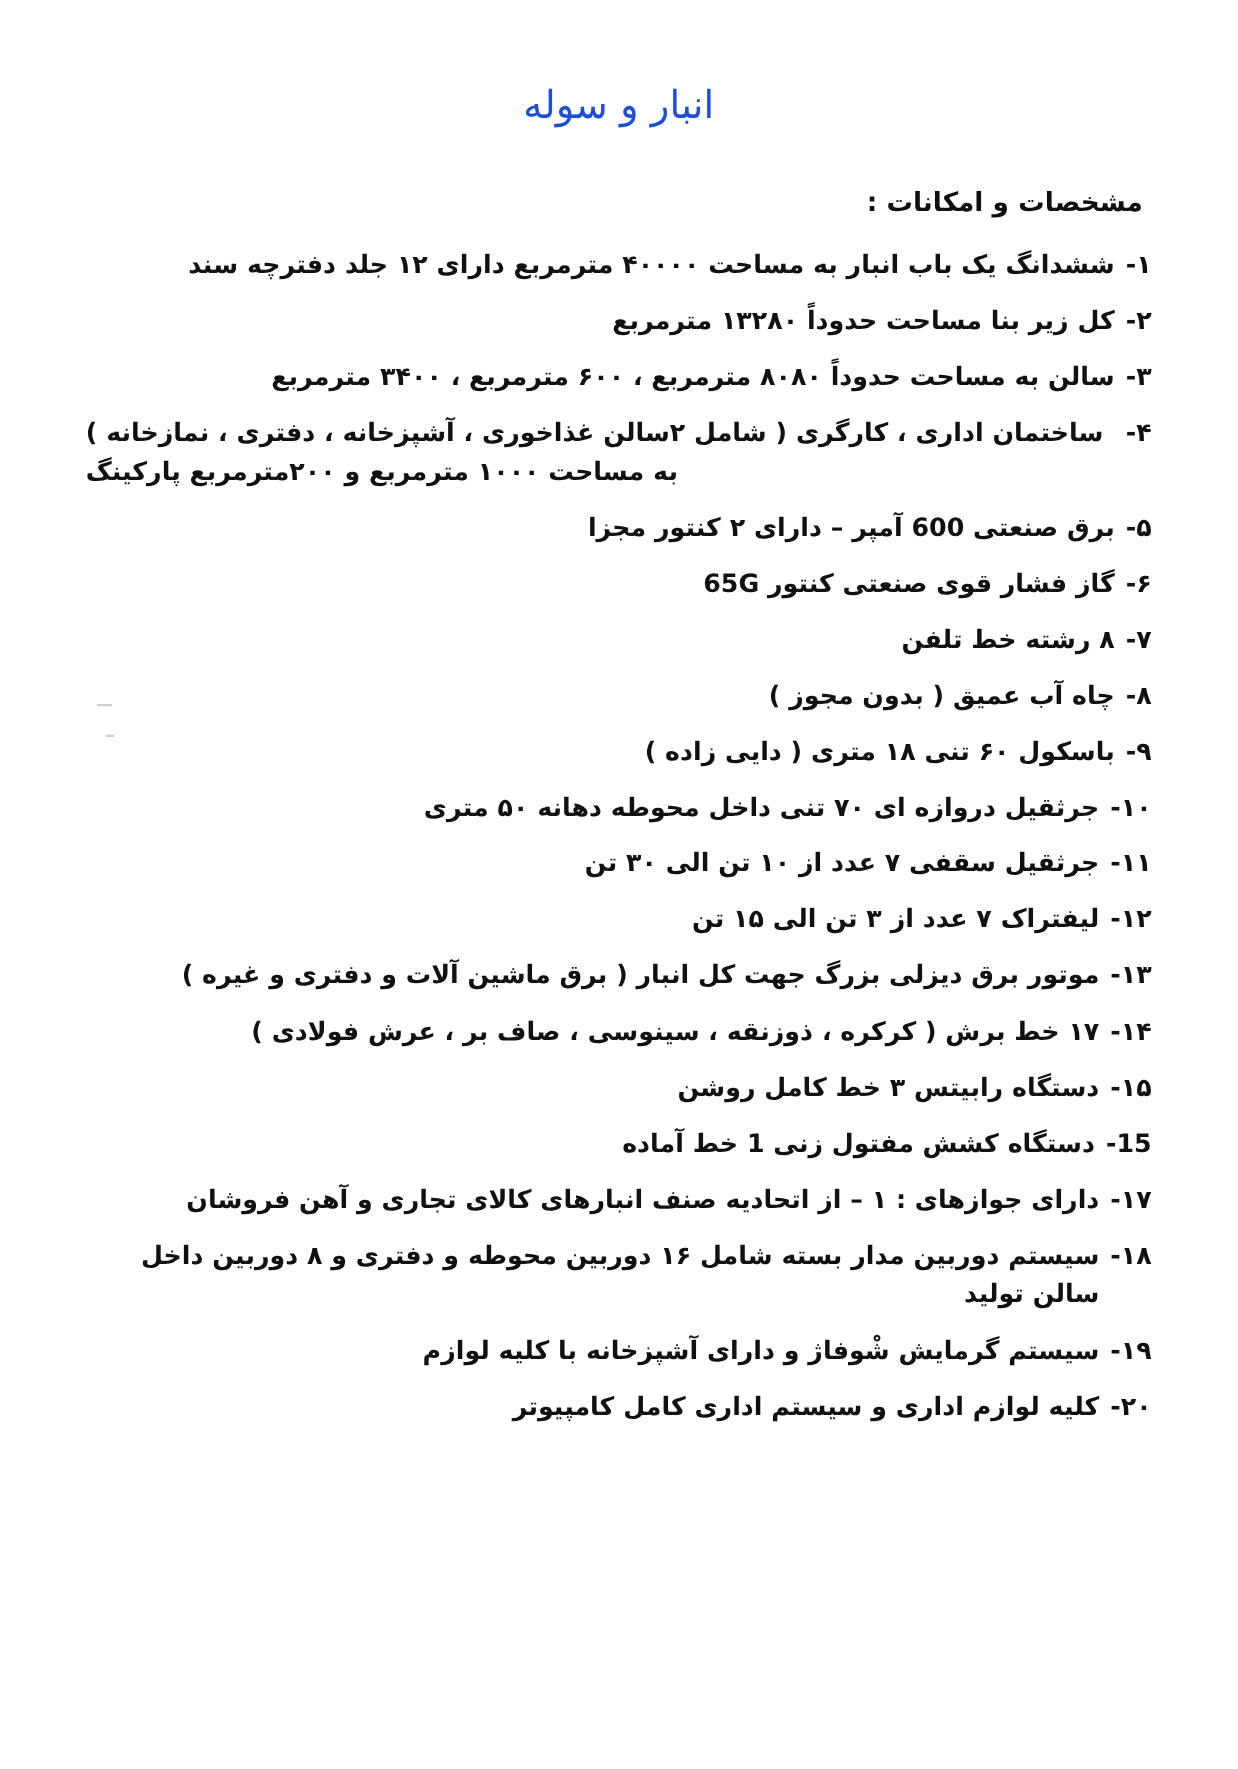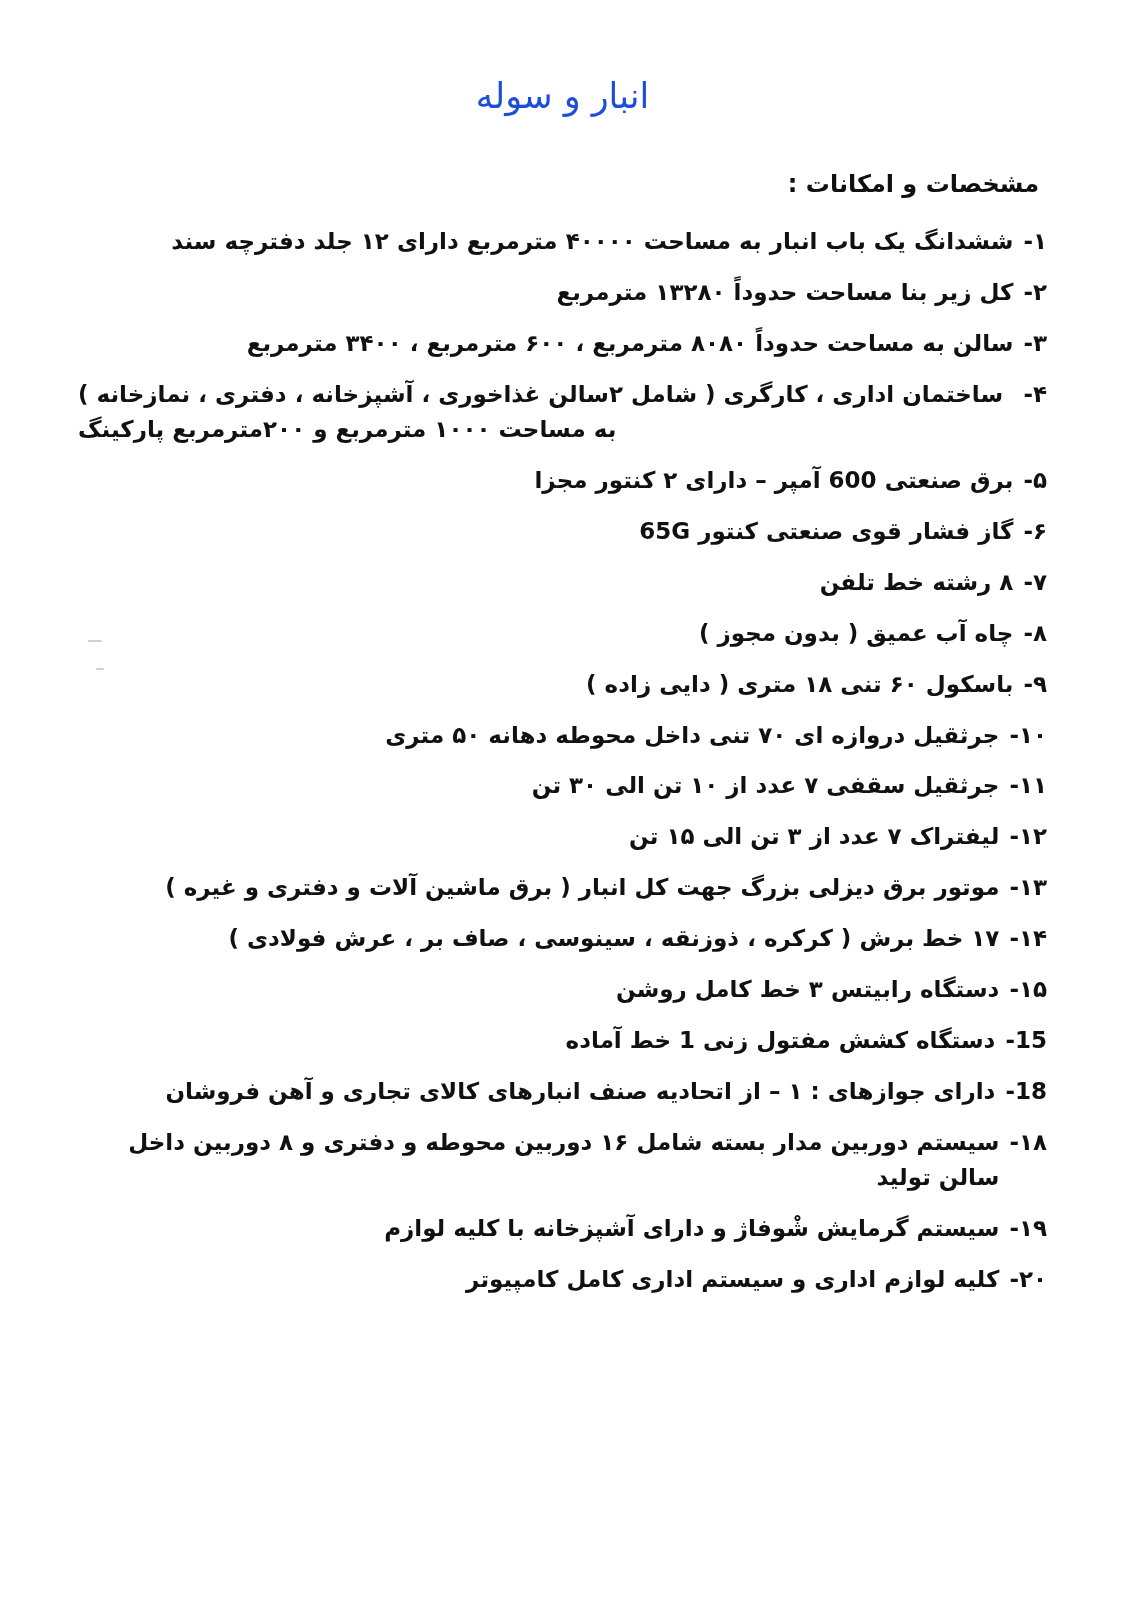--- a/index.html
+++ b/index.html
@@ -170,21 +170,21 @@
       <span class="item-num">۱۵-</span>
       <span class="item-text">دستگاه رابیتس ۳ خط کامل روشن</span>
     </li>
 
     <li>
       <span class="item-num">15-</span>
       <span class="item-text">دستگاه کشش مفتول زنی 1 خط آماده</span>
     </li>
 
     <li>
-      <span class="item-num">18-</span>
+      <span class="item-num">۱۷-</span>
       <span class="item-text">دارای جوازهای : ۱ – از اتحادیه صنف انبارهای کالای تجاری و آهن فروشان</span>
     </li>
   </ol>
 
 
   <ol class="spec-list">
     <li>
       <span class="item-num">۱۸-</span>
       <span class="item-text">سیستم دوربین مدار بسته شامل ۱۶ دوربین محوطه و دفتری و ۸ دوربین داخل سالن تولید</span>
     </li>

